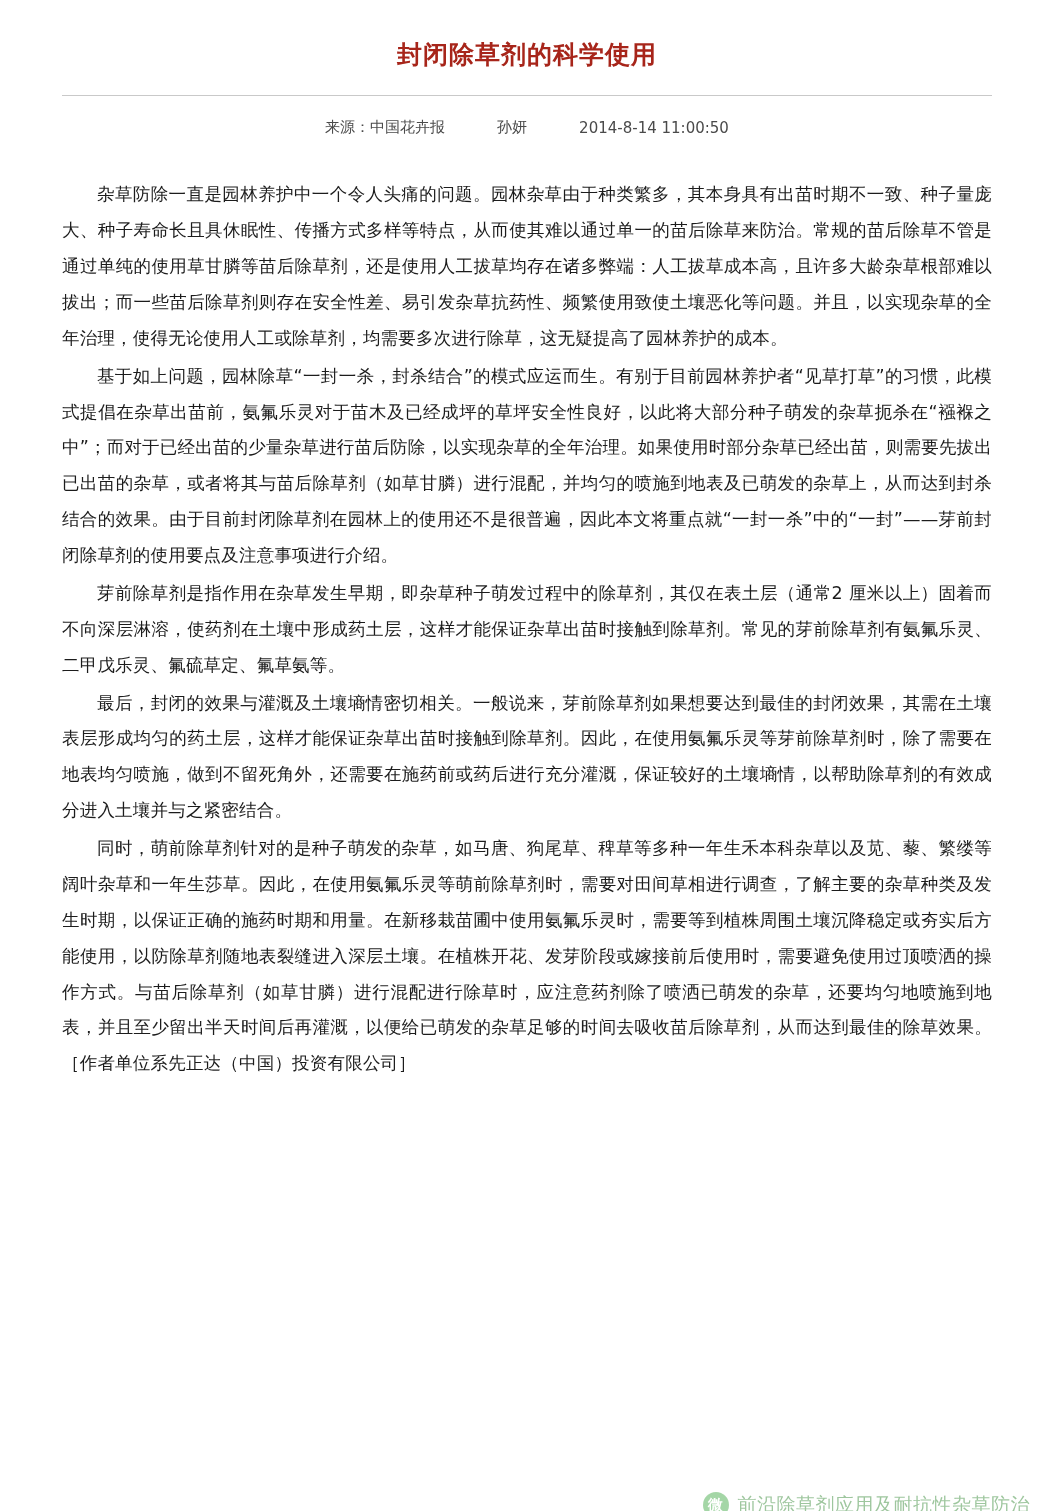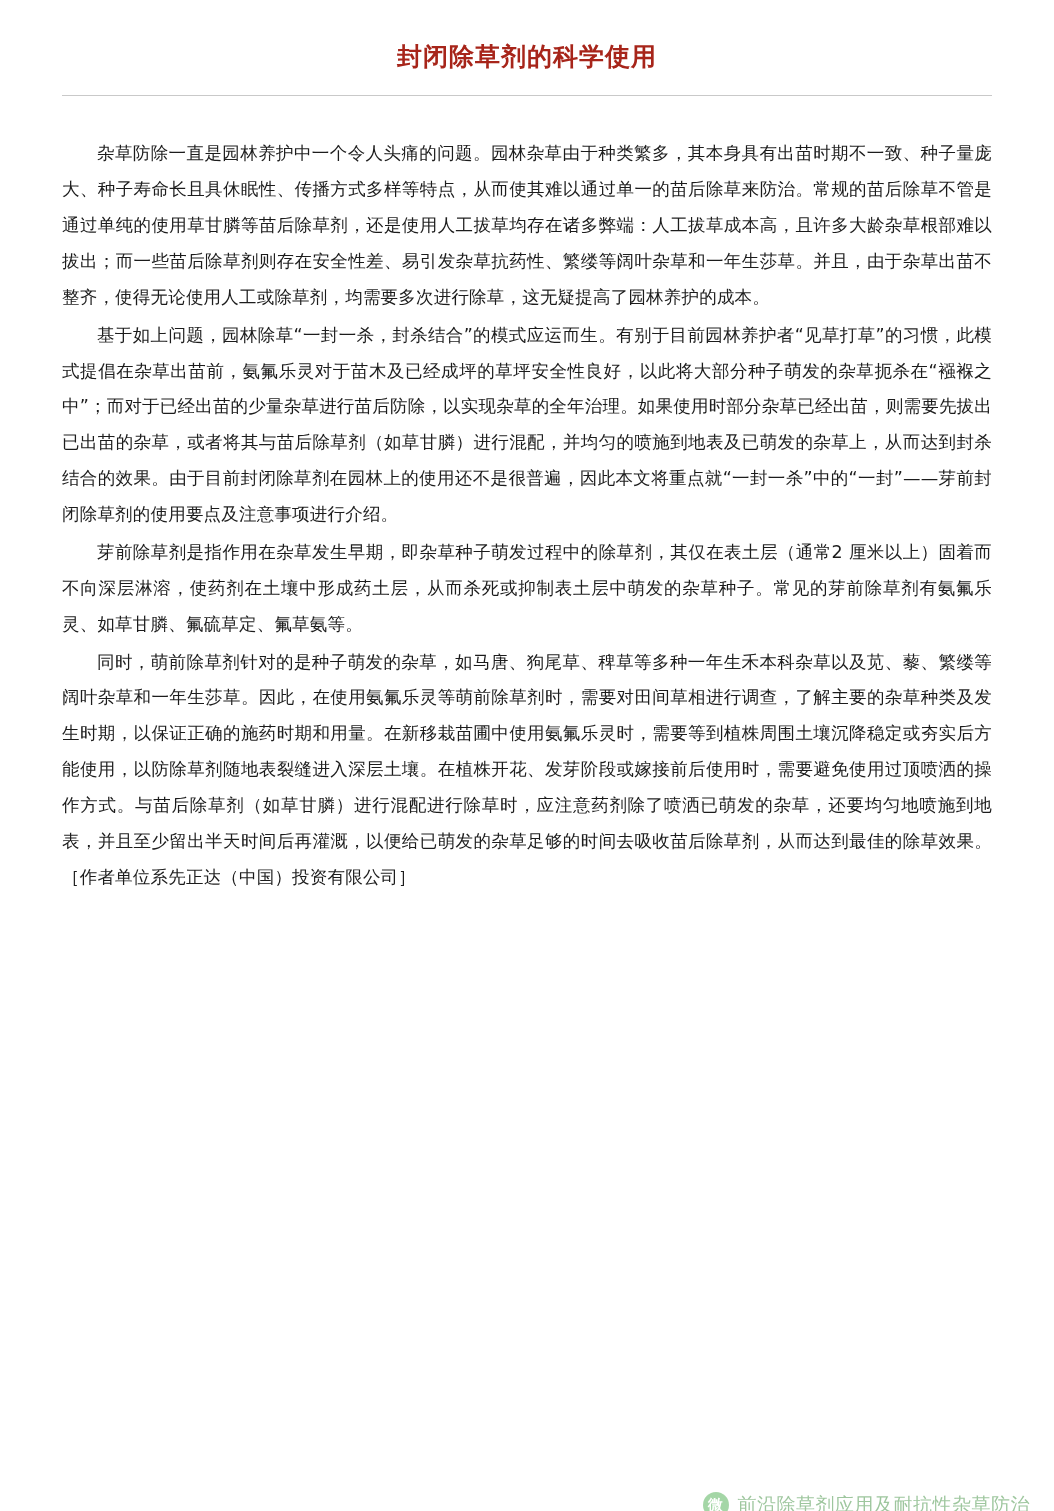--- a/index.html
+++ b/index.html
@@ -23,20 +23,21 @@
     padding: 0;
   }
   .title {
     text-align: center;
     font-size: 25px;
     font-weight: bold;
     color: #a7251a;
     letter-spacing: 1px;
     padding: 24px 0 0 0;
     line-height: 1.3;
+    font-family: Liberation Mono, monospace;
   }
   .rule {
     border-top: 1px solid #c9c9c9;
     margin: 22px 62px 0 62px;
     height: 0;
   }
   .meta {
     display: flex;
     justify-content: center;
     align-items: center;
@@ -90,25 +91,31 @@
 </style>
 </head>
 <body>
 
 <div class="page">
 
   <h1 class="title">封闭除草剂的科学使用</h1>
 
   <div class="rule"></div>
 
+  <div class="meta">
+    <span>来源：中国花卉报</span>
+    <span>孙妍</span>
+    <span>2014-8-14 11:00:50</span>
+  </div>
 
   <div class="article">
-    <p>杂草防除一直是园林养护中一个令人头痛的问题。园林杂草由于种类繁多，其本身具有出苗时期不一致、种子量庞大、种子寿命长且具休眠性、传播方式多样等特点，从而使其难以通过单一的苗后除草来防治。常规的苗后除草不管是通过单纯的使用草甘膦等苗后除草剂，还是使用人工拔草均存在诸多弊端：人工拔草成本高，且许多大龄杂草根部难以拔出；而一些苗后除草剂则存在安全性差、易引发杂草抗药性、繁缕等阔叶杂草和一年生莎草。并且，由于杂草出苗不整齐，使得无论使用人工或除草剂，均需要多次进行除草，这无疑提高了园林养护的成本。</p>
+    <p>杂草防除一直是园林养护中一个令人头痛的问题。园林杂草由于种类繁多，其本身具有出苗时期不一致、种子量庞大、种子寿命长且具休眠性、传播方式多样等特点，从而使其难以通过单一的苗后除草来防治。常规的苗后除草不管是通过单纯的使用草甘膦等苗后除草剂，还是使用人工拔草均存在诸多弊端：人工拔草成本高，且许多大龄杂草根部难以拔出；而一些苗后除草剂则存在安全性差、易引发杂草抗药性、频繁使用致使土壤恶化等问题。并且，以实现杂草的全年治理，使得无论使用人工或除草剂，均需要多次进行除草，这无疑提高了园林养护的成本。</p>
     <p>基于如上问题，园林除草“一封一杀，封杀结合”的模式应运而生。有别于目前园林养护者“见草打草”的习惯，此模式提倡在杂草出苗前，氨氟乐灵对于苗木及已经成坪的草坪安全性良好，以此将大部分种子萌发的杂草扼杀在“襁褓之中”；而对于已经出苗的少量杂草进行苗后防除，以实现杂草的全年治理。如果使用时部分杂草已经出苗，则需要先拔出已出苗的杂草，或者将其与苗后除草剂（如草甘膦）进行混配，并均匀的喷施到地表及已萌发的杂草上，从而达到封杀结合的效果。由于目前封闭除草剂在园林上的使用还不是很普遍，因此本文将重点就“一封一杀”中的“一封”——芽前封闭除草剂的使用要点及注意事项进行介绍。</p>
-    <p>芽前除草剂是指作用在杂草发生早期，即杂草种子萌发过程中的除草剂，其仅在表土层（通常2 厘米以上）固着而不向深层淋溶，使药剂在土壤中形成药土层，从而杀死或抑制表土层中萌发的杂草种子。常见的芽前除草剂有氨氟乐灵、如草甘膦、氟硫草定、氟草氨等。</p>
+    <p>芽前除草剂是指作用在杂草发生早期，即杂草种子萌发过程中的除草剂，其仅在表土层（通常2 厘米以上）固着而不向深层淋溶，使药剂在土壤中形成药土层，这样才能保证杂草出苗时接触到除草剂。常见的芽前除草剂有氨氟乐灵、二甲戊乐灵、氟硫草定、氟草氨等。</p>
+    <p>最后，封闭的效果与灌溉及土壤墒情密切相关。一般说来，芽前除草剂如果想要达到最佳的封闭效果，其需在土壤表层形成均匀的药土层，这样才能保证杂草出苗时接触到除草剂。因此，在使用氨氟乐灵等芽前除草剂时，除了需要在地表均匀喷施，做到不留死角外，还需要在施药前或药后进行充分灌溉，保证较好的土壤墒情，以帮助除草剂的有效成分进入土壤并与之紧密结合。</p>
     <p>同时，萌前除草剂针对的是种子萌发的杂草，如马唐、狗尾草、稗草等多种一年生禾本科杂草以及苋、藜、繁缕等阔叶杂草和一年生莎草。因此，在使用氨氟乐灵等萌前除草剂时，需要对田间草相进行调查，了解主要的杂草种类及发生时期，以保证正确的施药时期和用量。在新移栽苗圃中使用氨氟乐灵时，需要等到植株周围土壤沉降稳定或夯实后方能使用，以防除草剂随地表裂缝进入深层土壤。在植株开花、发芽阶段或嫁接前后使用时，需要避免使用过顶喷洒的操作方式。与苗后除草剂（如草甘膦）进行混配进行除草时，应注意药剂除了喷洒已萌发的杂草，还要均匀地喷施到地表，并且至少留出半天时间后再灌溉，以便给已萌发的杂草足够的时间去吸收苗后除草剂，从而达到最佳的除草效果。［作者单位系先正达（中国）投资有限公司］</p>
   </div>
 
   <div class="watermark">
     <span class="wm-badge">微</span>
     <span class="wm-text">前沿除草剂应用及耐抗性杂草防治</span>
   </div>
 
 </div>
 

